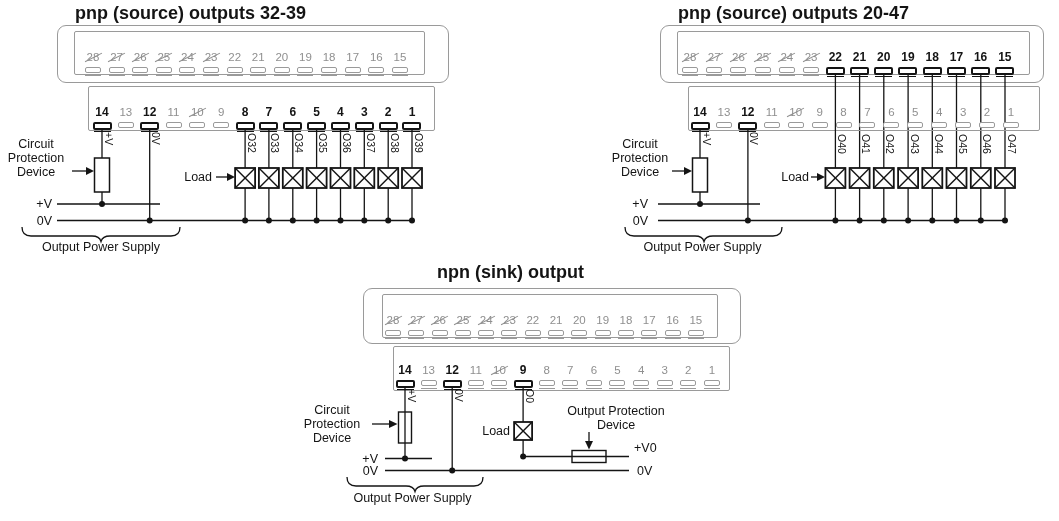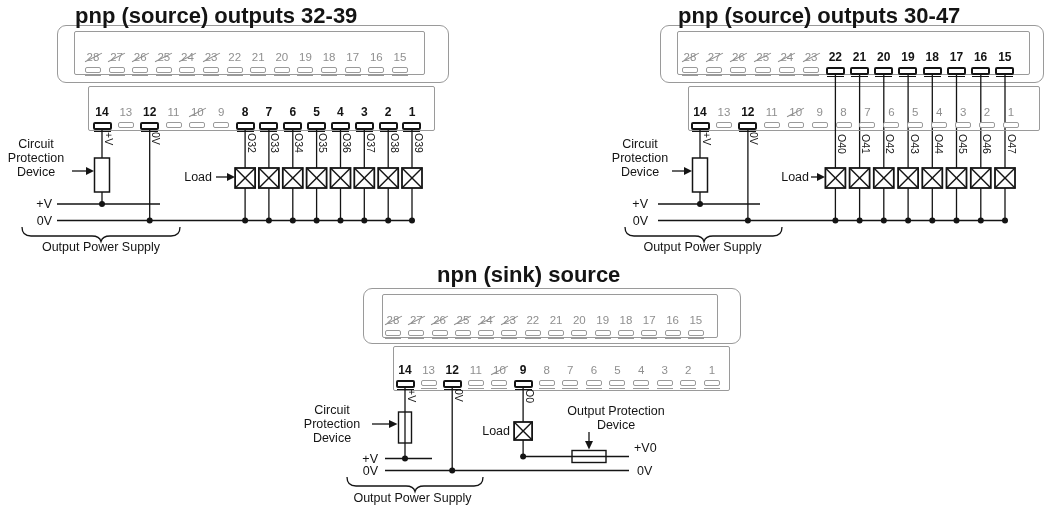--- a/index.html
+++ b/index.html
@@ -1,19 +1,19 @@
 <!DOCTYPE html>
 <html><head>
 <meta charset="utf-8">
 <style>
   html,body{margin:0;padding:0;background:#fff;}
   #stage{position:relative;width:1059px;height:521px;background:#fff;overflow:hidden;
          font-family:"Liberation Sans",sans-serif;color:#141414;}
   #wires{position:absolute;left:0;top:0;z-index:1;}
-  .dtitle{position:absolute;font-size:22px;font-weight:bold;white-space:nowrap;z-index:4;}
+  .dtitle{position:absolute;font-size:18px;font-weight:bold;white-space:nowrap;z-index:4;}
   .blockOuter{position:absolute;border:1.4px solid #9a9a9a;border-radius:9px;background:#fff;z-index:0;}
   .blockInner{position:absolute;border:1.3px solid #9a9a9a;border-radius:2px;z-index:0;}
   .trow{position:absolute;display:flex;justify-content:space-between;z-index:2;text-align:right;}
   .term{width:20px;display:flex;flex-direction:column;align-items:center;}
   .tnum{font-size:11.5px;line-height:13px;color:#8f8f8f;position:relative;display:inline-block;}
   .term.active .tnum{color:#141414;font-weight:bold;font-size:12px;}
   .term.struck .tnum::after{content:"";position:absolute;left:-3px;right:-3px;top:48%;
       border-top:1.2px solid #8f8f8f;transform:rotate(-27deg);}
   .pin{width:14px;height:4px;border:1px solid #9a9a9a;border-radius:2px;background:#fff;
        margin-top:3px;position:relative;}
@@ -270,21 +270,21 @@
     <span class="rlabel" style="left:281.4px;top:133px">O33</span>
     <span class="rlabel" style="left:305.3px;top:133px">O34</span>
     <span class="rlabel" style="left:329.1px;top:133px">O35</span>
     <span class="rlabel" style="left:353px;top:133px">O36</span>
     <span class="rlabel" style="left:376.8px;top:133px">O37</span>
     <span class="rlabel" style="left:400.7px;top:133px">O38</span>
     <span class="rlabel" style="left:424.5px;top:133px">O39</span>
   </div>
 
   <div>
-    <div class="dtitle" style="left:678px;top:3px">pnp (source) outputs 30-47</div>
+    <div class="dtitle" style="left:678px;top:3px">pnp (source) outputs 20-47</div>
     <div class="blockOuter" style="left:660px;top:25px;width:382px;height:56px"></div>
     <div class="blockInner" style="left:677px;top:31px;width:351px;height:42px"></div>
     <div class="trow" style="left:680px;top:51px;width:335px">
       <div class="term struck">
         <span class="tnum">28</span>
         <span class="pin"></span>
       </div>
         <div class="term struck">
         <span class="tnum">27</span>
         <span class="pin"></span>
@@ -412,21 +412,21 @@
     <span class="rlabel" style="left:872.1px;top:134px">O41</span>
     <span class="rlabel" style="left:896.3px;top:134px">O42</span>
     <span class="rlabel" style="left:920.6px;top:134px">O43</span>
     <span class="rlabel" style="left:944.8px;top:134px">O44</span>
     <span class="rlabel" style="left:969px;top:134px">O45</span>
     <span class="rlabel" style="left:993.3px;top:134px">O46</span>
     <span class="rlabel" style="left:1017.5px;top:134px">O47</span>
   </div>
 
   <div>
-    <div class="dtitle" style="left:437px;top:262px">npn (sink) source</div>
+    <div class="dtitle" style="left:437px;top:262px">npn (sink) output</div>
     <div class="blockOuter" style="left:363px;top:288px;width:376px;height:54px"></div>
     <div class="blockInner" style="left:382px;top:294px;width:334px;height:42px"></div>
     <div class="trow" style="left:383px;top:314px;width:323px">
       <div class="term struck">
         <span class="tnum">28</span>
         <span class="pin"></span>
       </div>
         <div class="term struck">
         <span class="tnum">27</span>
         <span class="pin"></span>

